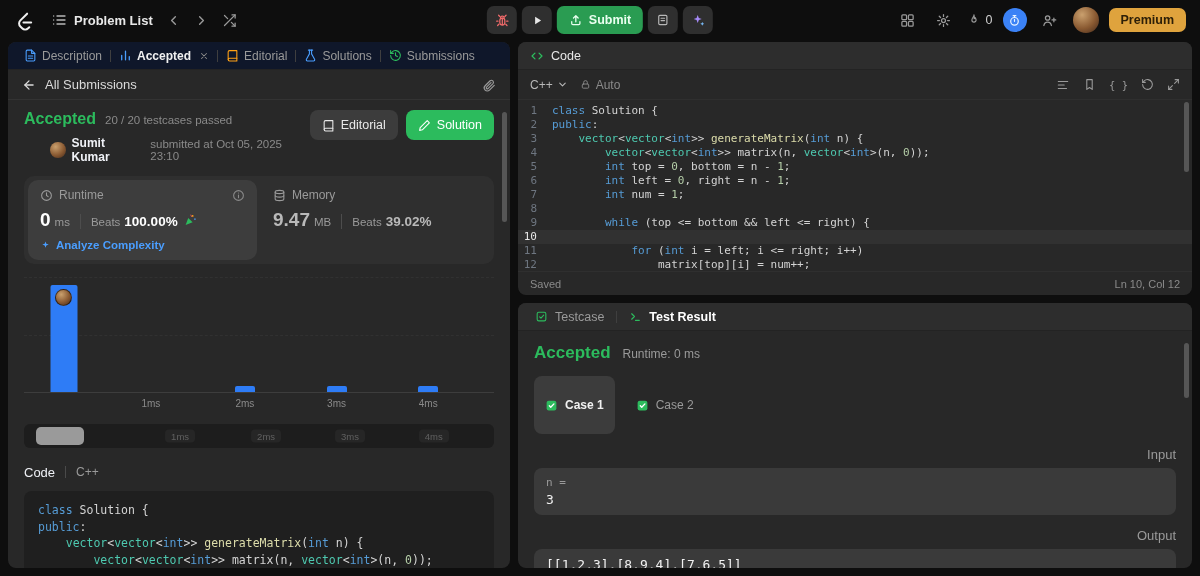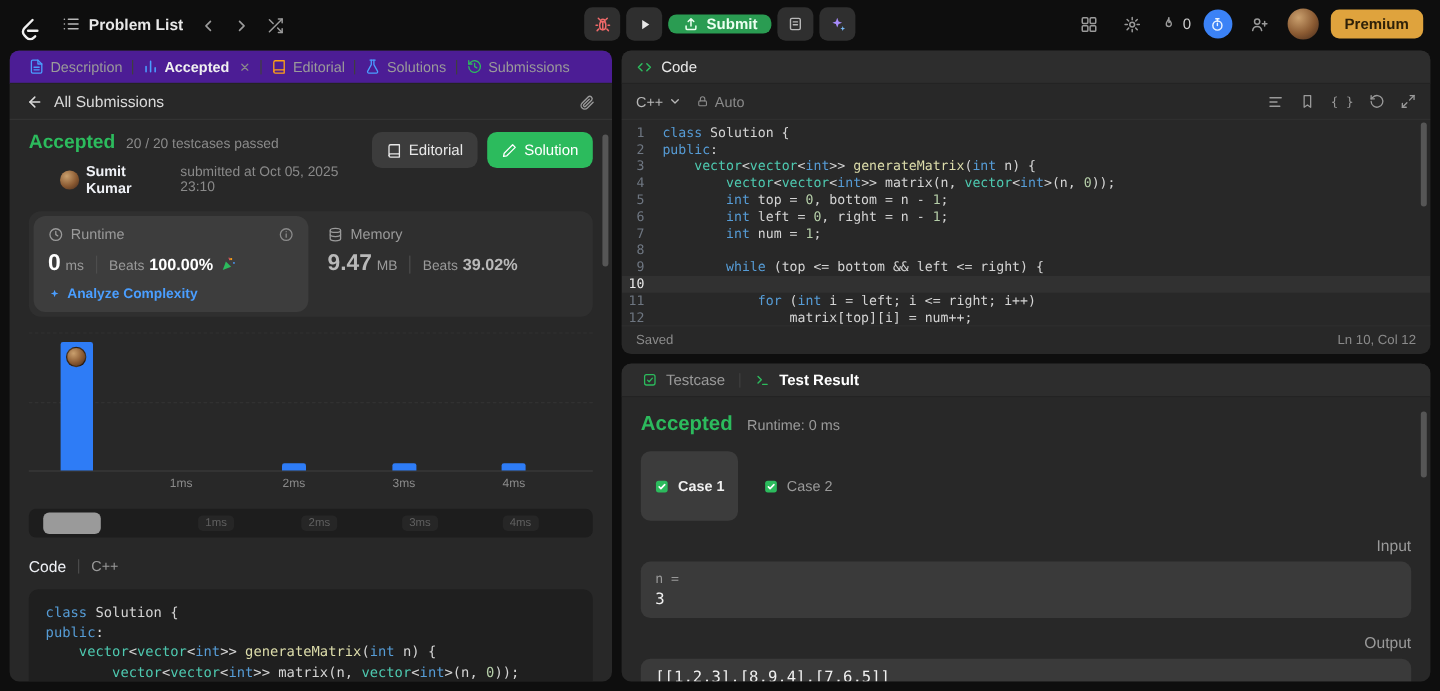--- a/index.html
+++ b/index.html
@@ -4,45 +4,45 @@
 <style>
   *{margin:0;padding:0;box-sizing:border-box;}
   html,body{width:1200px;height:576px;overflow:hidden;}
   body{background:#0e0e0e;color:#eff1f6;font-family:"Liberation Sans",sans-serif;font-size:13px;}
   button{font-family:inherit;}
   svg{display:block;}
   .app{width:1200px;height:576px;display:flex;flex-direction:column;}
 
   
   .topbar{flex:0 0 40px;display:flex;align-items:center;padding:0 14px;position:relative;background:#0e0e0e;}
-  .tb-left{display:flex;align-items:flex-end;gap:2px;}
+  .tb-left{display:flex;align-items:center;gap:2px;}
   .logo{display:inline-flex;margin-right:8px;cursor:pointer;}
   .tb-item{display:flex;align-items:center;gap:7px;background:none;border:0;color:#e8e8e8;font-size:13px;font-weight:600;padding:6px 6px;border-radius:6px;cursor:pointer;}
   .tb-icon{display:flex;align-items:center;justify-content:center;width:26px;height:26px;background:none;border:0;color:#9a9a9a;cursor:pointer;border-radius:6px;}
   .tb-center{position:absolute;left:50%;top:50%;transform:translate(-50%,-50%);display:flex;align-items:center;gap:5px;}
   .chip{width:30px;height:28px;display:flex;align-items:center;justify-content:center;background:#2f2f2f;border:0;border-radius:7px;color:#b8b8b8;cursor:pointer;}
-  .submit-btn{display:flex;align-items:center;gap:6px;height:16px;padding:0 12px;background:#2a9c52;color:#eafff0;border:0;border-radius:7px;font-weight:600;font-size:12.5px;cursor:pointer;}
+  .submit-btn{display:flex;align-items:center;gap:6px;height:28px;padding:0 12px;background:#2a9c52;color:#eafff0;border:0;border-radius:7px;font-weight:600;font-size:12.5px;cursor:pointer;}
   .tb-right{margin-left:auto;display:flex;align-items:center;gap:10px;}
   .streak{display:flex;align-items:center;gap:5px;background:none;border:0;color:#cfcfcf;font-size:12.5px;cursor:pointer;}
   .timer-chip{width:24px;height:24px;border-radius:50%;background:#3b82f6;border:0;display:flex;align-items:center;justify-content:center;cursor:pointer;}
   .avatar{width:26px;height:26px;border-radius:50%;background:radial-gradient(circle at 35% 30%,#caa06e,#8a5a32 55%,#42281a);display:inline-block;cursor:pointer;}
   .avatar.sm{width:16px;height:16px;}
   .premium-chip{background:#dfa33d;color:#2e2008;border:0;border-radius:7px;padding:5px 12px;font-size:12.5px;font-weight:700;cursor:pointer;}
 
   
   .workspace{flex:1;display:flex;gap:8px;padding:2px 8px 8px;min-height:0;}
   .panel{background:#282828;border-radius:8px;overflow:hidden;position:relative;display:flex;flex-direction:column;}
   .left-panel{flex:0 0 502px;width:502px;}
   .right-col{flex:1;display:flex;flex-direction:column;gap:8px;min-width:0;}
   .code-panel{flex:0 0 253px;height:253px;}
   .test-panel{flex:1;min-height:0;}
   .scroll-thumb{position:absolute;right:3px;width:5px;border-radius:3px;background:#565656;}
 
   
-  .panel-tabs{flex:0 0 28px;display:flex;align-items:center;padding:0 8px;background:#4c1d95;border-bottom:1px solid #232323;}
+  .panel-tabs{flex:0 0 28px;display:flex;align-items:center;padding:0 8px;background:#0f172a;border-bottom:1px solid #232323;}
   .ptab{display:flex;align-items:center;gap:5px;padding:0 8px;font-size:12px;color:#9a9a9a;cursor:pointer;height:100%;}
   .ptab.active{color:#f0f0f0;font-weight:600;}
   .ptab .close{margin-left:3px;color:#8a8a8a;}
   .tab-sep{width:1px;height:12px;background:#3f3f3f;}
   .subnav{flex:0 0 30px;display:flex;align-items:center;justify-content:space-between;padding:0 14px;border-bottom:1px solid #333;}
   .back-link{display:flex;align-items:center;gap:9px;color:#dadada;font-size:13px;background:none;border:0;cursor:pointer;}
   .clip-btn{background:none;border:0;color:#9a9a9a;cursor:pointer;display:flex;}
 
   .lp-content{flex:1;padding:10px 16px 0;display:flex;flex-direction:column;min-height:0;overflow:hidden;}
   .result-row{display:flex;justify-content:space-between;align-items:flex-start;}

